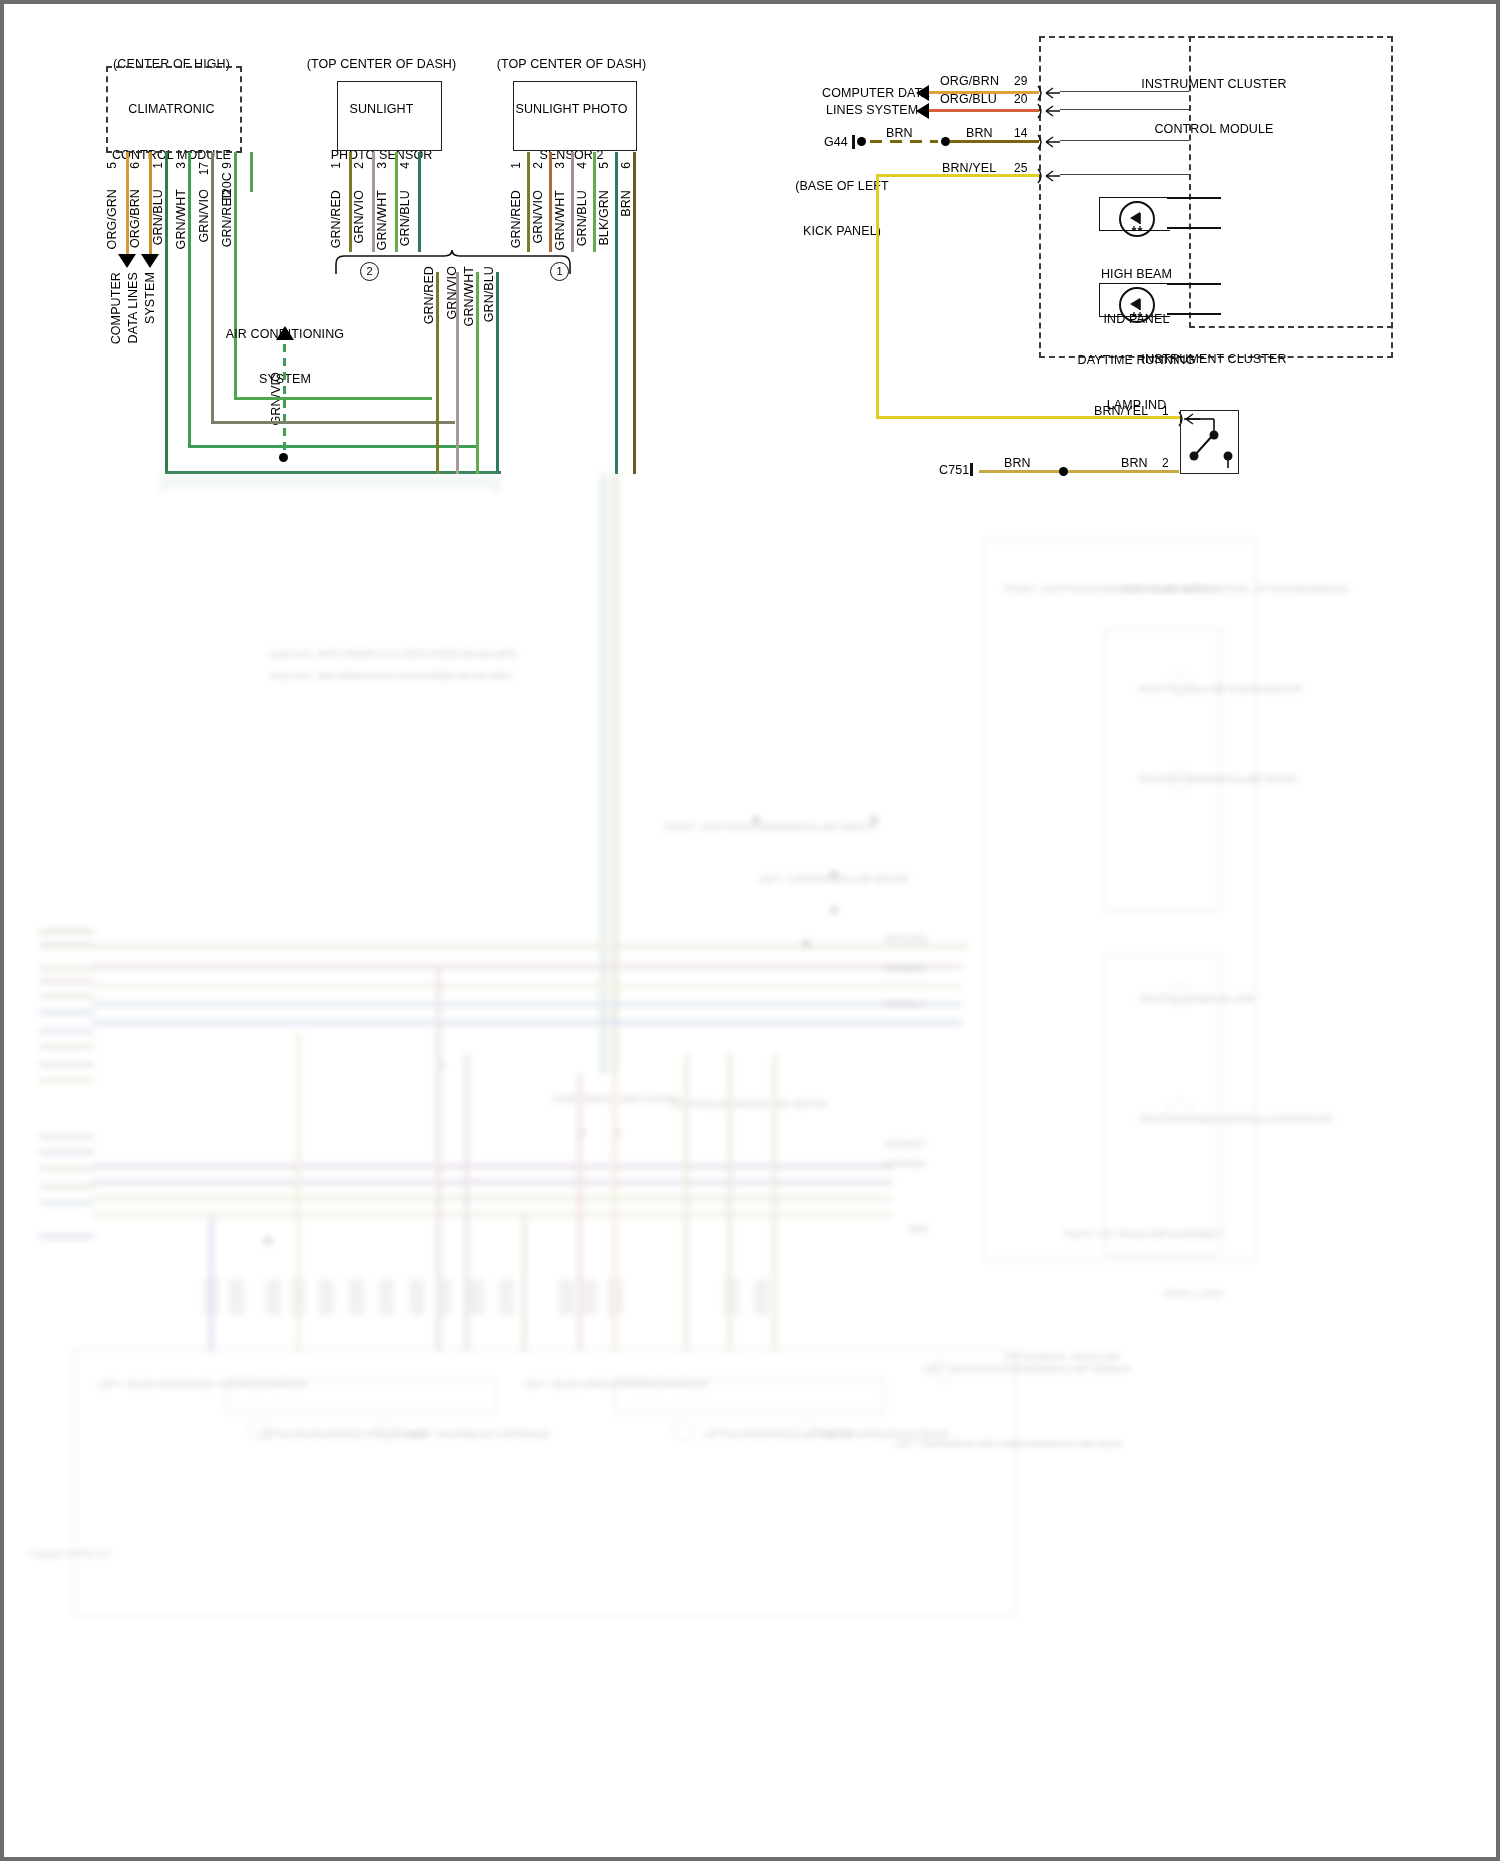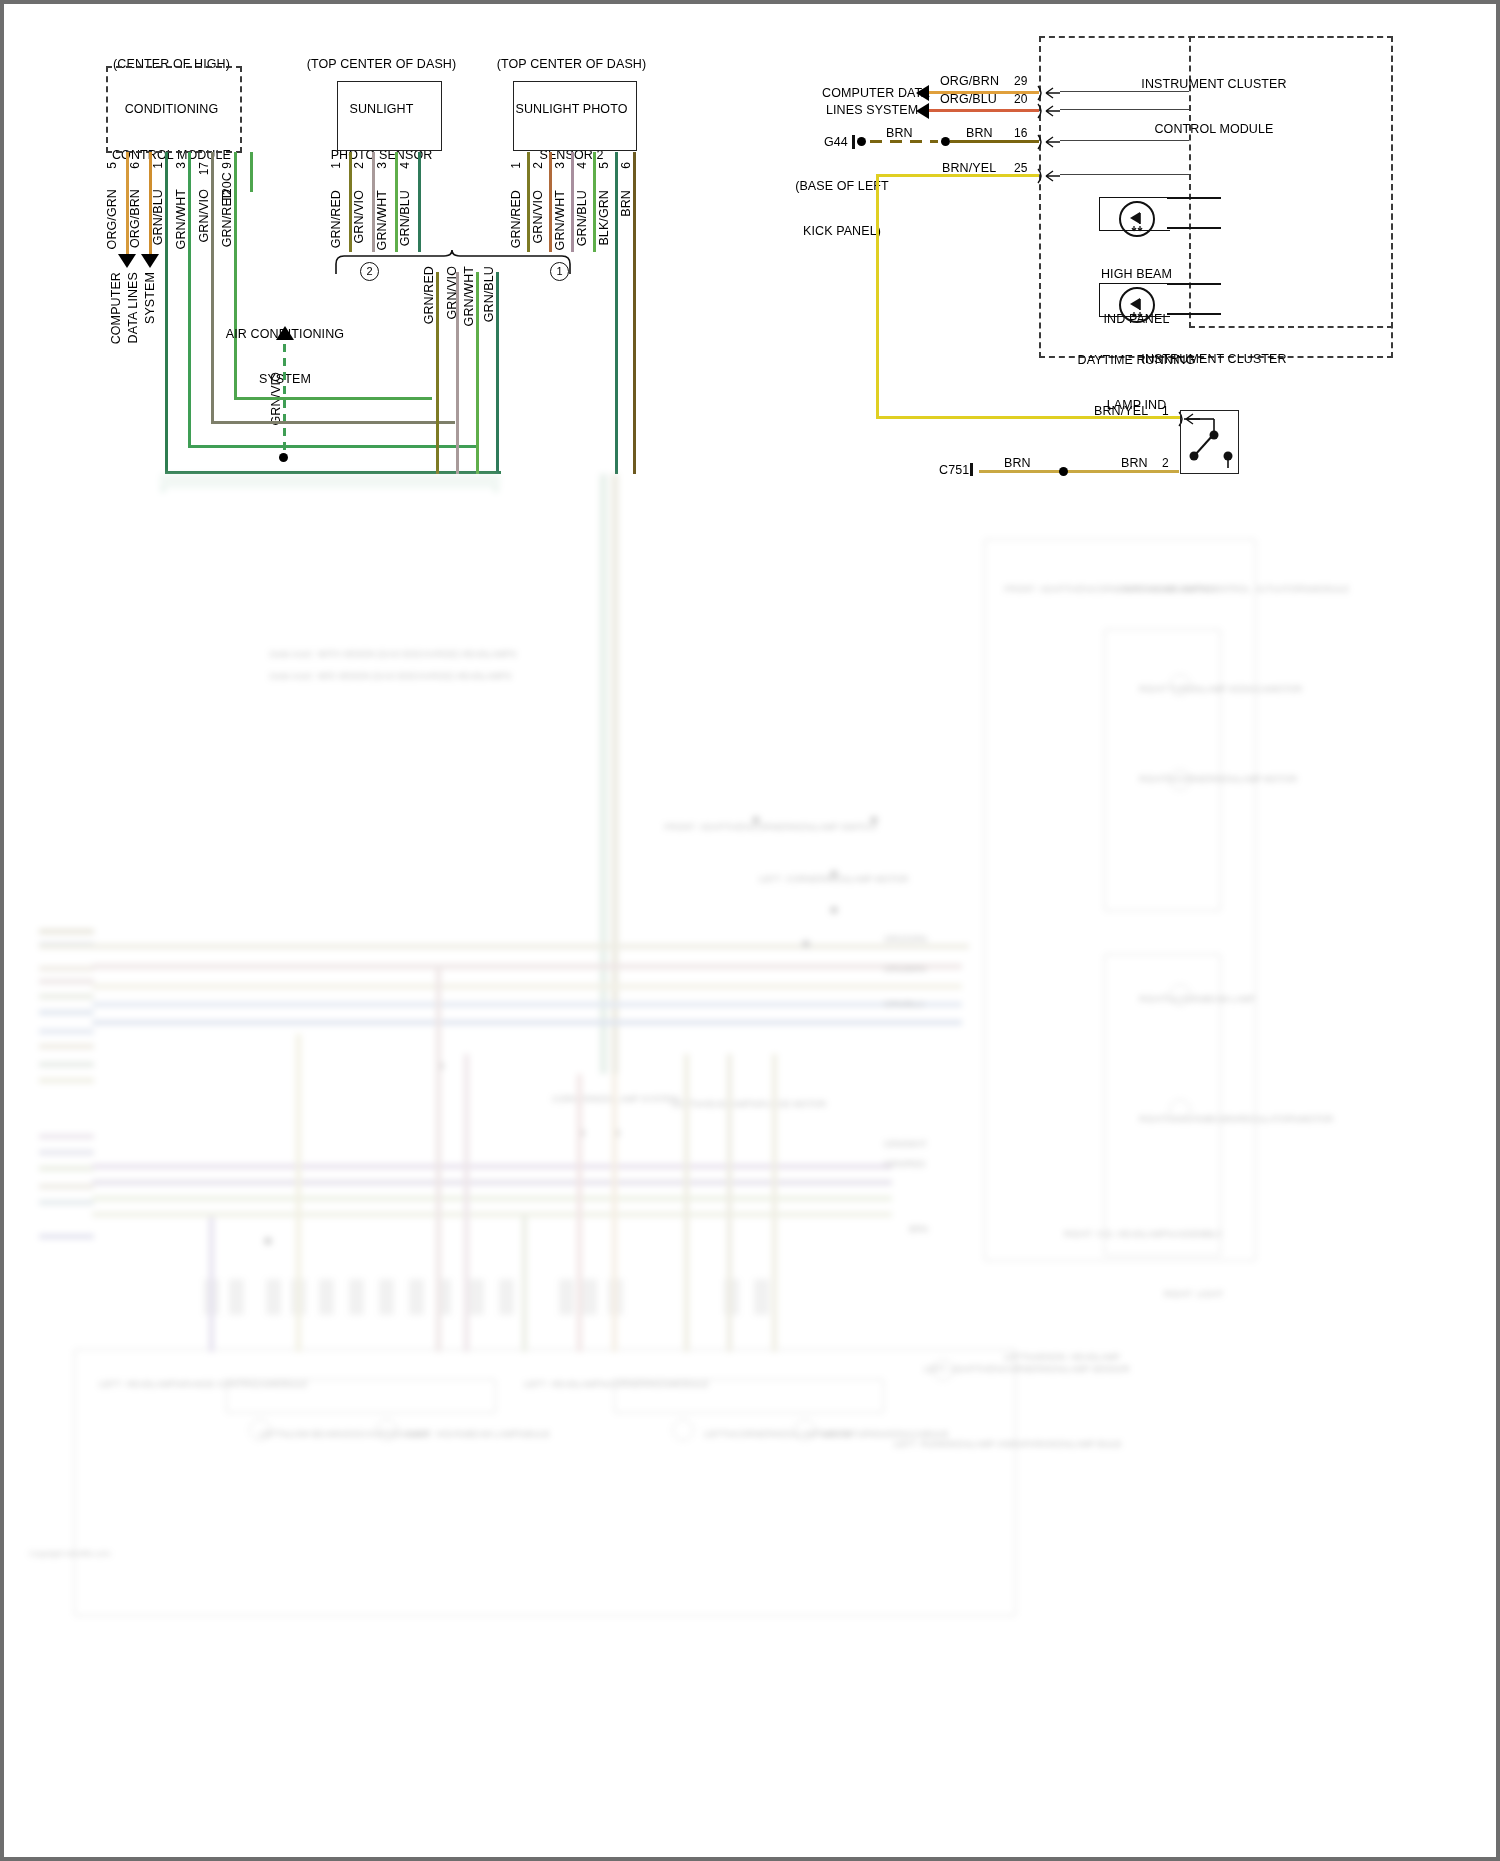--- a/index.html
+++ b/index.html
@@ -27,21 +27,21 @@
   .circnum{position:absolute;width:17px;height:17px;border:1.4px solid #111;border-radius:50%;font-size:11px;text-align:center;line-height:16px;}
 </style>
 </head>
 <body>
 
 <div id="page">
  <div id="sheet">
 
   <div class="abs txt ctr" style="left:70px;top:22px;width:195px;">
     <div>(CENTER OF HIGH)</div>
-    <div>CONDITIONING</div>
+    <div>CLIMATRONIC</div>
     <div>CONTROL MODULE</div>
   </div>
   <div class="abs dashbox" style="left:102px;top:62px;width:132px;height:83px;"></div>
 
   <div class="abs">
 
     <div class="abs pinlbl vert" style="left:101px;top:158px;">5</div>
     <div class="abs txt vert" style="left:101px;top:185px;">ORG/GRN</div>
     <div class="wire" style="left:122px;top:148px;width:3px;height:106px;background:#d69a3c;"></div>
     <div class="arrowD" style="left:114px;top:250px;"></div>
@@ -206,21 +206,21 @@
   </div>
   <div class="abs" style="left:848px;top:131px;width:3px;height:14px;background:#111;"></div>
   <div class="dot" style="left:853px;top:133px;width:9px;height:9px;"></div>
   <div class="abs txt" style="left:882px;top:122px;">BRN</div>
   <div class="wire" style="left:866px;top:136px;width:12px;height:3px;background:#7a6510;"></div>
   <div class="wire" style="left:886px;top:136px;width:12px;height:3px;background:#7a6510;"></div>
   <div class="wire" style="left:906px;top:136px;width:12px;height:3px;background:#7a6510;"></div>
   <div class="wire" style="left:926px;top:136px;width:8px;height:3px;background:#7a6510;"></div>
   <div class="dot" style="left:937px;top:133px;width:9px;height:9px;"></div>
   <div class="abs txt" style="left:962px;top:122px;">BRN</div>
-  <div class="abs pinlbl" style="left:1010px;top:122px;">16</div>
+  <div class="abs pinlbl" style="left:1010px;top:122px;">14</div>
   <div class="wire" style="left:946px;top:136px;width:89px;height:3px;background:#7a6510;"></div>
   <svg class="abs" style="left:1030px;top:129px;width:42px;height:18px;">
         <path d="M4,2 Q10,9 4,16" fill="none" stroke="#111" stroke-width="1.4"></path>
         <path d="M12,9 L26,9 M12,9 L19,4 M12,9 L19,14" fill="none" stroke="#111" stroke-width="1.4"></path>
       </svg>
   <div class="wire" style="left:1056px;top:136px;width:129px;height:1.4px;background:#444;"></div>
 
   <div class="abs txt" style="left:938px;top:157px;">BRN/YEL</div>
   <div class="abs pinlbl" style="left:1010px;top:157px;">25</div>
   <div class="wire" style="left:872px;top:170px;width:163px;height:3px;background:#e0cf22;"></div>

